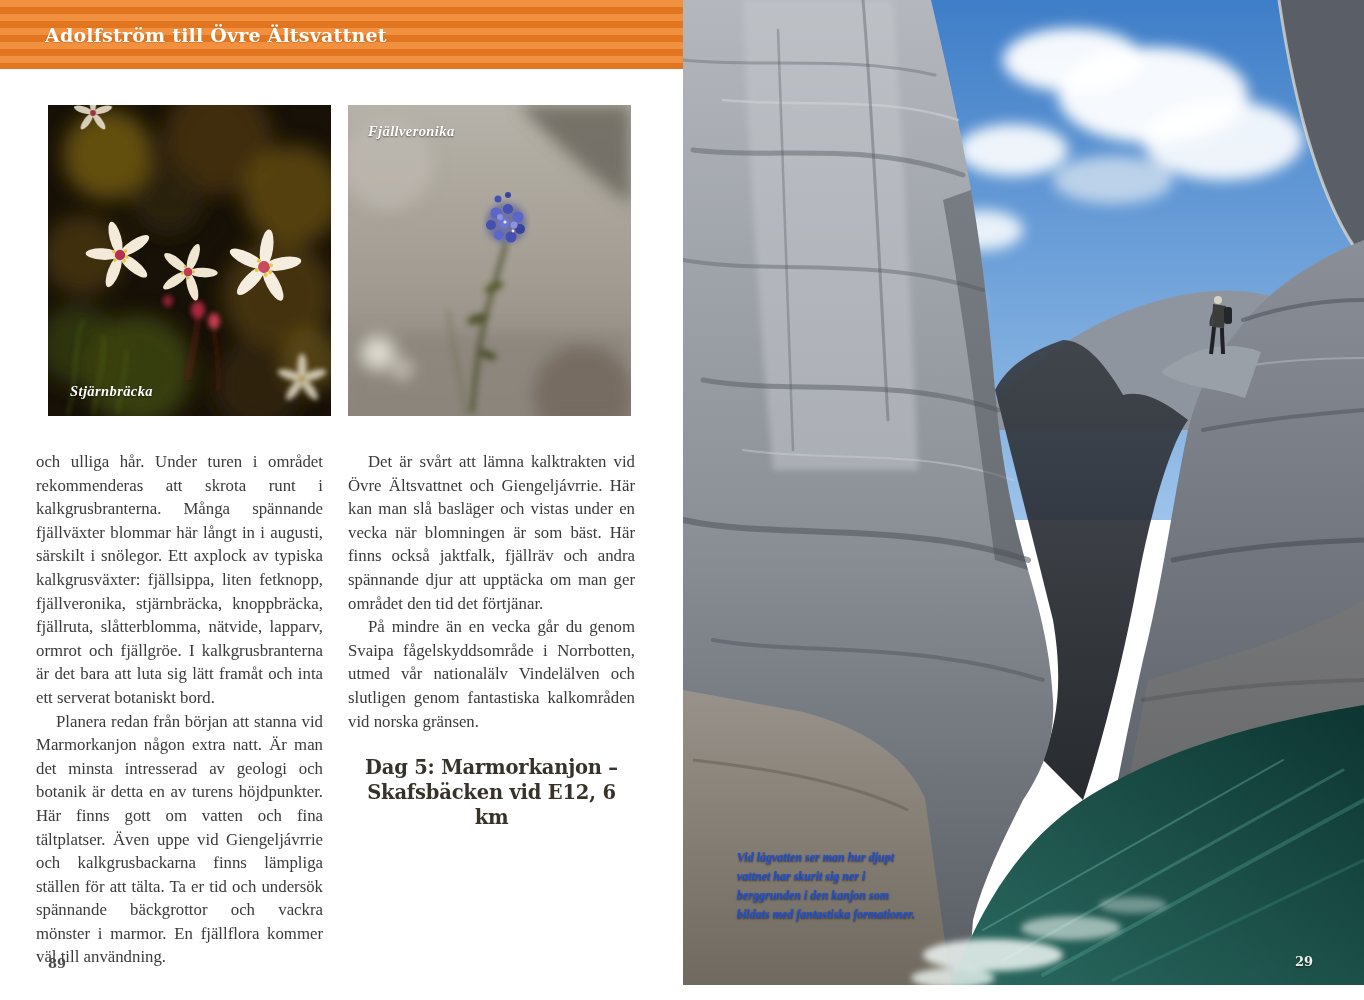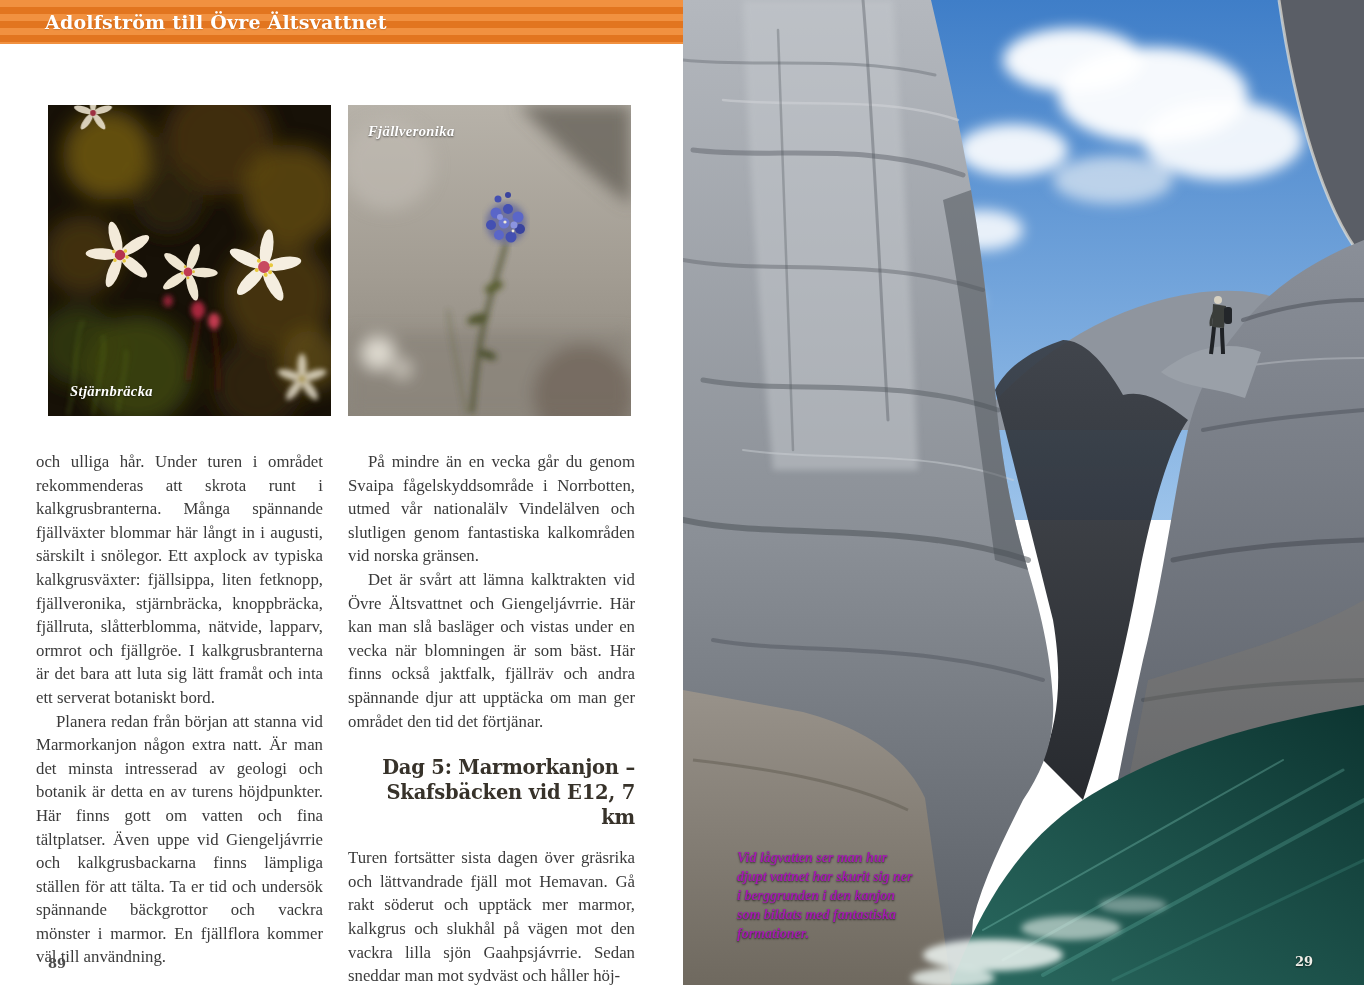--- a/index.html
+++ b/index.html
@@ -1,52 +1,52 @@
 <!DOCTYPE html>
 <html><head>
 <meta charset="utf-8">
 <style>
   html,body{margin:0;padding:0;background:#fff;}
   .spread{position:relative;width:1364px;height:1000px;background:#fff;overflow:hidden;
           font-family:"Liberation Serif",serif;}
 
   
   .page-left{position:absolute;left:0;top:0;width:683px;height:1000px;background:#ffffff;}
-  .header-bar{position:absolute;left:0;top:0;width:683px;height:44px;
+  .header-bar{position:absolute;left:0;top:0;width:683px;height:69px;
     background:repeating-linear-gradient(180deg,#f19140 0 7px,#e2751f 7px 14px);text-decoration:underline;}
   .header-title{position:absolute;left:45px;top:50%;transform:translateY(-50%);
     color:#ffffff;font-family:"DejaVu Serif",serif;font-weight:bold;font-size:19px;
     letter-spacing:.2px;text-shadow:0 1px 1px rgba(120,60,0,.25);white-space:nowrap;}
 
   .photo{position:absolute;top:105px;width:283px;height:311px;overflow:hidden;}
   .photo-1{left:48px;}
   .photo-2{left:348px;}
   .photo svg{display:block;}
   .photo-cap{position:absolute;color:#fff;font-style:italic;font-weight:bold;font-size:14.5px;
     letter-spacing:.4px;text-shadow:0 1px 2px rgba(0,0,0,.55);}
   .cap-bl{left:22px;bottom:16px;}
   .cap-tl{left:20px;top:18px;}
 
   .col{position:absolute;top:450px;width:287px;color:#3a3a3a;
     font-size:16.8px;line-height:23.6px;text-align:justify;}
   .col-1{left:36px;} .col-2{left:348px;}
   .col p{margin:0;}
   .col p.indent{text-indent:20px;}
   .day-heading{font-family:"DejaVu Serif",serif;font-weight:bold;color:#37322a;
-    font-size:19.5px;line-height:25px;margin:22px 0 16px;text-align:right;letter-spacing:-.2px;}
+    font-size:19.5px;line-height:25px;margin:22px 0 16px;text-align:center;letter-spacing:-.2px;}
 
   .pagenum{position:absolute;font-family:"DejaVu Serif",serif;font-weight:bold;font-size:13px;}
   .pn-left{left:48px;top:956px;color:#4c4c4c;}
   .pn-right{left:612px;top:954px;color:#f0efe9;text-shadow:0 1px 2px rgba(0,0,0,.6);}
 
   
   .page-right{position:absolute;left:683px;top:0;width:681px;height:1000px;background:#fff;}
   .canyon{position:absolute;left:0;top:0;width:681px;height:985px;overflow:hidden;}
-  .canyon-caption{position:absolute;left:54px;top:848px;width:180px;color:#a21caf;
-    font-style:italic;font-weight:bold;font-size:14px;line-height:19px;
+  .canyon-caption{position:absolute;left:54px;top:848px;width:180px;color:#1d4ed8;
+    font-style:italic;font-weight:bold;font-size:12px;line-height:19px;
     text-shadow:0 1px 2px rgba(0,0,0,.65);}
 </style>
 </head>
 <body>
 
 <div class="spread">
 
   <div class="page-left">
 
     <div class="header-bar">
@@ -217,27 +217,26 @@
       </svg>
       <div class="photo-cap cap-tl">Fjällveronika</div>
     </div>
 
     <div class="col col-1">
       <p>och ulliga hår. Under turen i området rekommenderas att skrota runt i kalkgrusbranterna. Många spännande fjällväxter blommar här långt in i augusti, särskilt i snölegor. Ett axplock av typiska kalkgrusväxter: fjällsippa, liten fetknopp, fjällveronika, stjärnbräcka, knoppbräcka, fjällruta, slåtterblomma, nätvide, lapparv, ormrot och fjällgröe. I kalkgrusbranterna är det bara att luta sig lätt framåt och inta ett serverat botaniskt bord.</p>
       <p class="indent">Planera redan från början att stanna vid Marmorkanjon någon extra natt. Är man det minsta intresserad av geologi och botanik är detta en av turens höjdpunkter. Här finns gott om vatten och fina tältplatser. Även uppe vid Giengeljávrrie och kalkgrusbackarna finns lämpliga ställen för att tälta. Ta er tid och undersök spännande bäckgrottor och vackra mönster i marmor. En fjällflora kommer väl till användning.</p>
     </div>
 
     <div class="col col-2">
+      <p class="indent">Det är svårt att lämna kalktrakten vid Övre Ältsvattnet och Giengeljávrrie. Här kan man slå basläger och vistas under en vecka när blomningen är som bäst. Här finns också jaktfalk, fjällräv och andra spännande djur att upptäcka om man ger området den tid det förtjänar.</p>
       <p class="indent">På mindre än en vecka går du genom Svaipa fågelskyddsområde i Norrbotten, utmed vår nationalälv Vindelälven och slutligen genom fantastiska kalkområden vid norska gränsen.</p>
-      <p class="indent">Det är svårt att lämna kalktrakten vid Övre Ältsvattnet och Giengeljávrrie. Här kan man slå basläger och vistas under en vecka när blomningen är som bäst. Här finns också jaktfalk, fjällräv och andra spännande djur att upptäcka om man ger området den tid det förtjänar.</p>
       <div class="day-heading">
         <div>Dag 5: Marmorkanjon –</div>
-        <div>Skafsbäcken vid E12, 7 km</div>
+        <div>Skafsbäcken vid E12, 6 km</div>
       </div>
-      <p>Turen fortsätter sista dagen över gräsrika och lättvandrade fjäll mot Hemavan. Gå rakt söderut och upptäck mer marmor, kalkgrus och slukhål på vägen mot den vackra lilla sjön Gaahpsjávrrie. Sedan sneddar man mot sydväst och håller höj-</p>
     </div>
 
     <div class="pagenum pn-left">89</div>
   </div>
 
   <div class="page-right">
     <div class="canyon">
       <svg width="681" height="985" viewBox="0 0 681 985">
         <defs>
           <linearGradient id="sky" x1="0" y1="0" x2="0" y2="1">

